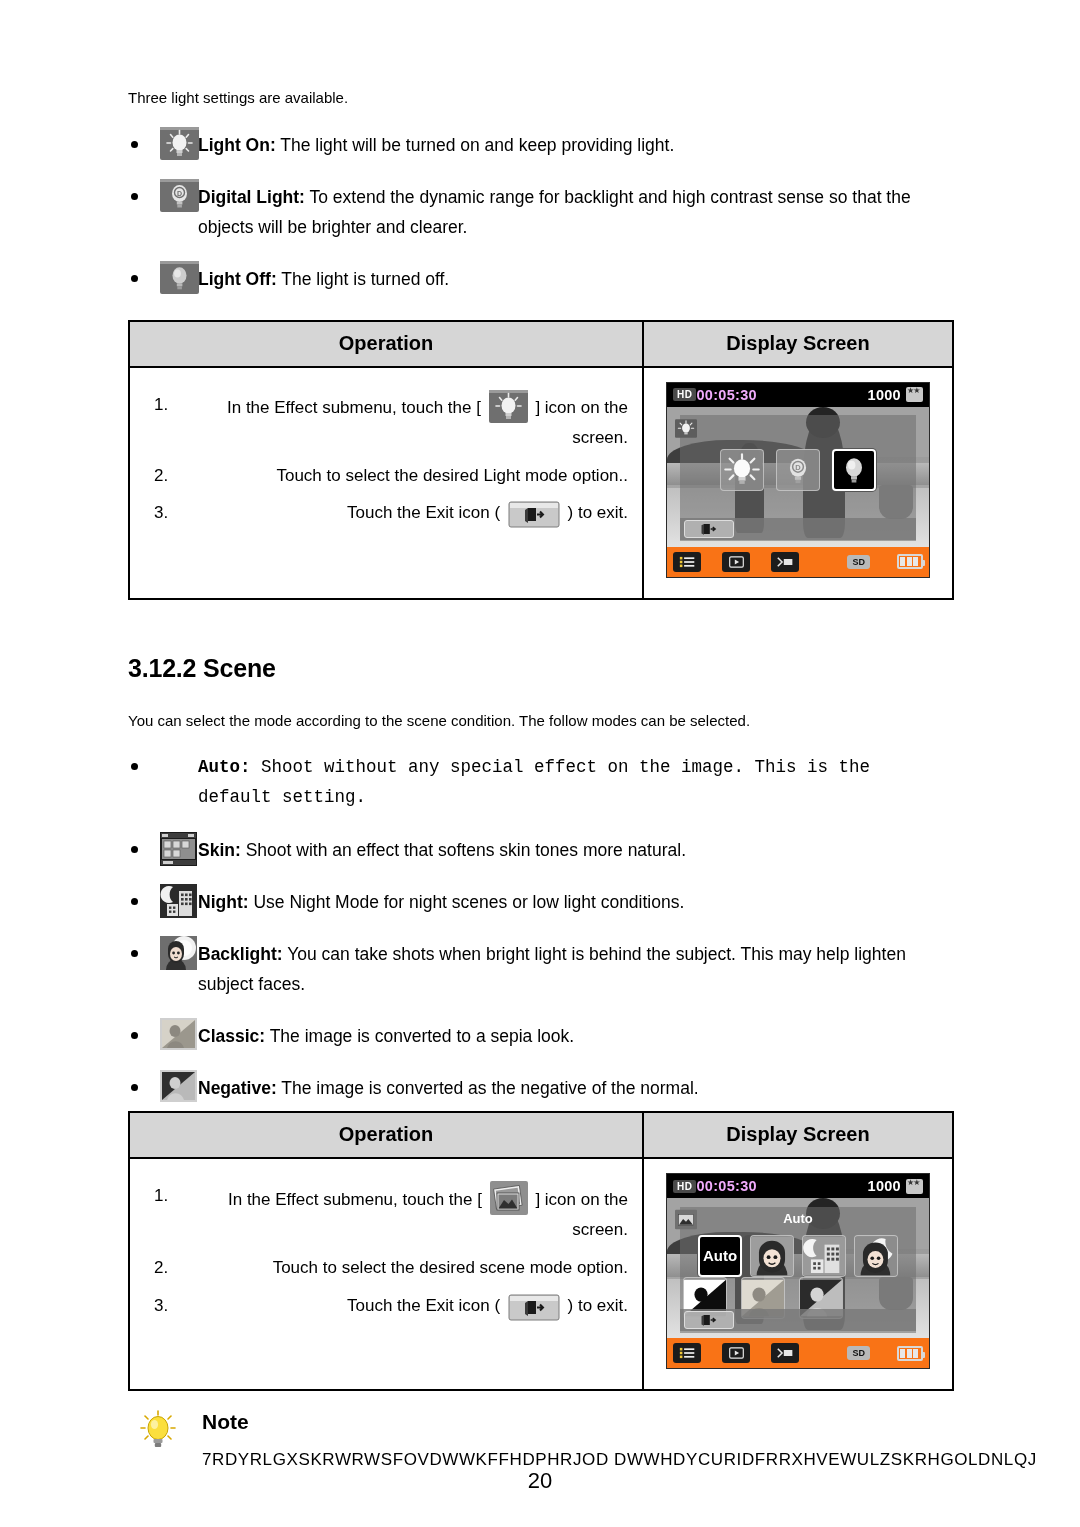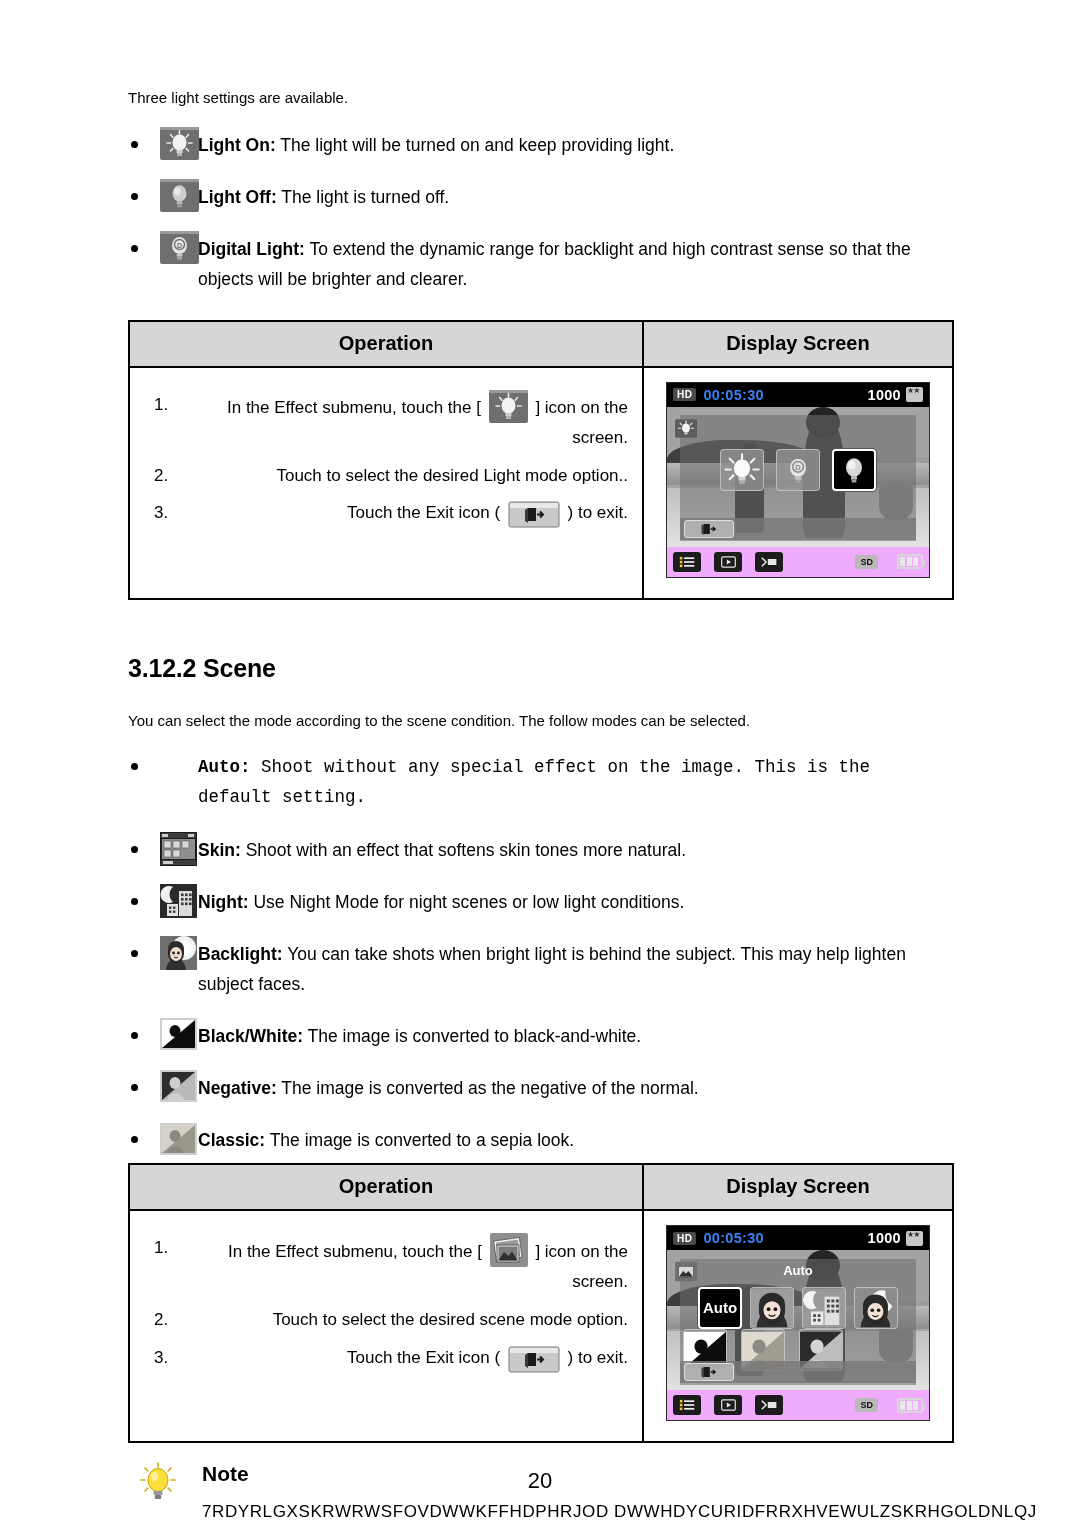--- a/index.html
+++ b/index.html
@@ -128,22 +128,22 @@
     display:flex; align-items:center;
     padding:0 6px; box-sizing:border-box;
   }
   .hd-badge{
     background:#4a4a4a; color:#fff;
     font-size:10px; font-weight:bold;
     padding:1px 4px; border-radius:2px;
     letter-spacing:0.5px;
   }
   .cam-time{
-    color:#3b82f6; font-size:14.5px; font-weight:bold;
-    margin-left:7px; letter-spacing:0.3px;
+    color:#f0abfc; font-size:14.5px; font-weight:bold;
+    letter-spacing:0.3px;
   }
   .cam-count{
     color:#fff; font-size:14.5px; font-weight:bold;
     margin-left:auto; letter-spacing:0.3px;
   }
   .star-badge{
     width:17px; height:15px; margin-left:5px;
     background:#c8c8c8; border-radius:2px;
     display:inline-block; position:relative;
   }
@@ -224,23 +224,23 @@
   .exit-btn{
     width:50px; height:18px; margin-left:4px;
     background:rgba(185,185,185,0.85);
     border:1px solid #ddd;
     border-radius:3px;
     display:flex; align-items:center; justify-content:center;
     box-sizing:border-box;
   }
   .cam-bottom{
     position:absolute; left:0; bottom:0; right:0; height:30px;
-    background:#f0abfc;
+    background:#f97316;
     display:flex; align-items:center; padding:0 6px;
-    box-sizing:border-box; gap:13px;
+    box-sizing:border-box; gap:21px;
   }
   .btm-btn{
     width:28px; height:20px;
     background:#1c1c1c;
     border-radius:3px;
     display:flex; align-items:center; justify-content:center;
   }
   .sd-badge{
     margin-left:auto;
     background:#b9b9b9; color:#111;
@@ -315,46 +315,46 @@
       <span class="lbl">Light On:</span><span> The light will be turned on and keep providing light.</span>
     </li>
 
     <li>
       <span class="dot"></span>
       <span class="ico">
         <span class="tile">
           <svg viewBox="0 0 39 33">
             <rect x="0" y="0" width="39" height="33" rx="2" fill="#6f6f6f"></rect>
             <rect x="0" y="0" width="39" height="3" fill="#9a9a9a"></rect>
-            <ellipse cx="19.5" cy="14.5" rx="7" ry="8.2" fill="#cdcdcd"></ellipse>
-            <ellipse cx="17.5" cy="12.5" rx="3.4" ry="4" fill="#e8e8e8"></ellipse>
-            <rect x="16.8" y="22.3" width="5.6" height="3" fill="#b8b8b8"></rect>
-            <rect x="17.3" y="25.3" width="4.6" height="3" fill="#9c9c9c"></rect>
-          </svg>
-        </span>
-      </span>
-      <span class="lbl">Light Off:</span><span> The light is turned off.</span>
-    </li>
-
-    <li>
-      <span class="dot"></span>
-      <span class="ico">
-        <span class="tile">
-          <svg viewBox="0 0 39 33">
-            <rect x="0" y="0" width="39" height="33" rx="2" fill="#6f6f6f"></rect>
-            <rect x="0" y="0" width="39" height="3" fill="#9a9a9a"></rect>
             <ellipse cx="19.5" cy="14.5" rx="7.5" ry="8.5" fill="#e6e6e6"></ellipse>
             <circle cx="19.5" cy="13.5" r="5" fill="none" stroke="#6f6f6f" stroke-width="1.4"></circle>
             <text x="19.5" y="17" font-size="7" font-family="Liberation Sans, sans-serif" fill="#6f6f6f" text-anchor="middle" font-weight="bold">D</text>
             <rect x="16.8" y="22.5" width="5.6" height="3" fill="#c4c4c4"></rect>
             <rect x="17.3" y="25.5" width="4.6" height="3" fill="#a8a8a8"></rect>
           </svg>
         </span>
       </span>
       <span class="lbl">Digital Light:</span><span> To extend the dynamic range for backlight and high contrast sense so that the objects will be brighter and clearer.</span>
+    </li>
+
+    <li>
+      <span class="dot"></span>
+      <span class="ico">
+        <span class="tile">
+          <svg viewBox="0 0 39 33">
+            <rect x="0" y="0" width="39" height="33" rx="2" fill="#6f6f6f"></rect>
+            <rect x="0" y="0" width="39" height="3" fill="#9a9a9a"></rect>
+            <ellipse cx="19.5" cy="14.5" rx="7" ry="8.2" fill="#cdcdcd"></ellipse>
+            <ellipse cx="17.5" cy="12.5" rx="3.4" ry="4" fill="#e8e8e8"></ellipse>
+            <rect x="16.8" y="22.3" width="5.6" height="3" fill="#b8b8b8"></rect>
+            <rect x="17.3" y="25.3" width="4.6" height="3" fill="#9c9c9c"></rect>
+          </svg>
+        </span>
+      </span>
+      <span class="lbl">Light Off:</span><span> The light is turned off.</span>
     </li>
   </ul>
 
   <table class="op-table">
     <tbody>
           <tr>
       <th class="col-op">Operation</th>
       <th class="col-ds">Display Screen</th>
     </tr>
     <tr>
@@ -594,66 +594,51 @@
             <ellipse cx="16" cy="18" rx="6" ry="7" fill="#f0ddd0"></ellipse>
             <circle cx="13.6" cy="17" r="1.4" fill="#222"></circle>
                 <circle cx="18.4" cy="17" r="1.4" fill="#222"></circle>
             <path d="M14 21 q2 1.8 4 0" stroke="#222" stroke-width="1" fill="none"></path>
           </svg>
         </span>
       </span>
       <span class="lbl">Backlight:</span><span> You can take shots when bright light is behind the subject.  This may help lighten subject faces.</span>
     </li>
 
+
     <li>
       <span class="dot"></span>
       <span class="ico">
         <span class="tile" style="width:37px;height:32px">
           <svg viewBox="0 0 37 32">
             <rect x="0" y="0" width="37" height="32" fill="#cfcfcf"></rect>
-            <rect x="2" y="2" width="33" height="28" fill="#ffffff"></rect>
-            <path d="M2 30 L35 2 L35 30 Z" fill="#0d0d0d"></path>
-            <ellipse cx="15" cy="13" rx="5.5" ry="6" fill="#0d0d0d"></ellipse>
-            <path d="M7 30 a9 10 0 0 1 17 0 z" fill="#0d0d0d"></path>
+            <rect x="2" y="2" width="33" height="28" fill="#d6d2c8"></rect>
+            <path d="M2 30 L35 2 L35 30 Z" fill="#9b978d"></path>
+            <ellipse cx="15" cy="13" rx="5.5" ry="6" fill="#8c8880"></ellipse>
+            <path d="M7 30 a9 10 0 0 1 17 0 z" fill="#8c8880"></path>
           </svg>
         </span>
       </span>
-      <span class="lbl">Black/White:</span><span> The image is converted to black-and-white.</span>
+      <span class="lbl">Classic:</span><span> The image is converted to a sepia look.</span>
     </li>
 
     <li>
       <span class="dot"></span>
       <span class="ico">
         <span class="tile" style="width:37px;height:32px">
           <svg viewBox="0 0 37 32">
             <rect x="0" y="0" width="37" height="32" fill="#cfcfcf"></rect>
             <rect x="2" y="2" width="33" height="28" fill="#2e2e2e"></rect>
             <path d="M2 30 L35 2 L35 30 Z" fill="#b9b9b9"></path>
             <ellipse cx="15" cy="13" rx="5.5" ry="6" fill="#cfcfcf"></ellipse>
             <path d="M7 30 a9 10 0 0 1 17 0 z" fill="#cfcfcf"></path>
           </svg>
         </span>
       </span>
       <span class="lbl">Negative:</span><span> The image is converted as the negative of the normal.</span>
-    </li>
-
-    <li>
-      <span class="dot"></span>
-      <span class="ico">
-        <span class="tile" style="width:37px;height:32px">
-          <svg viewBox="0 0 37 32">
-            <rect x="0" y="0" width="37" height="32" fill="#cfcfcf"></rect>
-            <rect x="2" y="2" width="33" height="28" fill="#d6d2c8"></rect>
-            <path d="M2 30 L35 2 L35 30 Z" fill="#9b978d"></path>
-            <ellipse cx="15" cy="13" rx="5.5" ry="6" fill="#8c8880"></ellipse>
-            <path d="M7 30 a9 10 0 0 1 17 0 z" fill="#8c8880"></path>
-          </svg>
-        </span>
-      </span>
-      <span class="lbl">Classic:</span><span> The image is converted to a sepia look.</span>
     </li>
   </ul>
 
   <table class="op-table" style="margin-top:8px">
     <tbody>
           <tr>
       <th class="col-op">Operation</th>
       <th class="col-ds">Display Screen</th>
     </tr>
     <tr>

